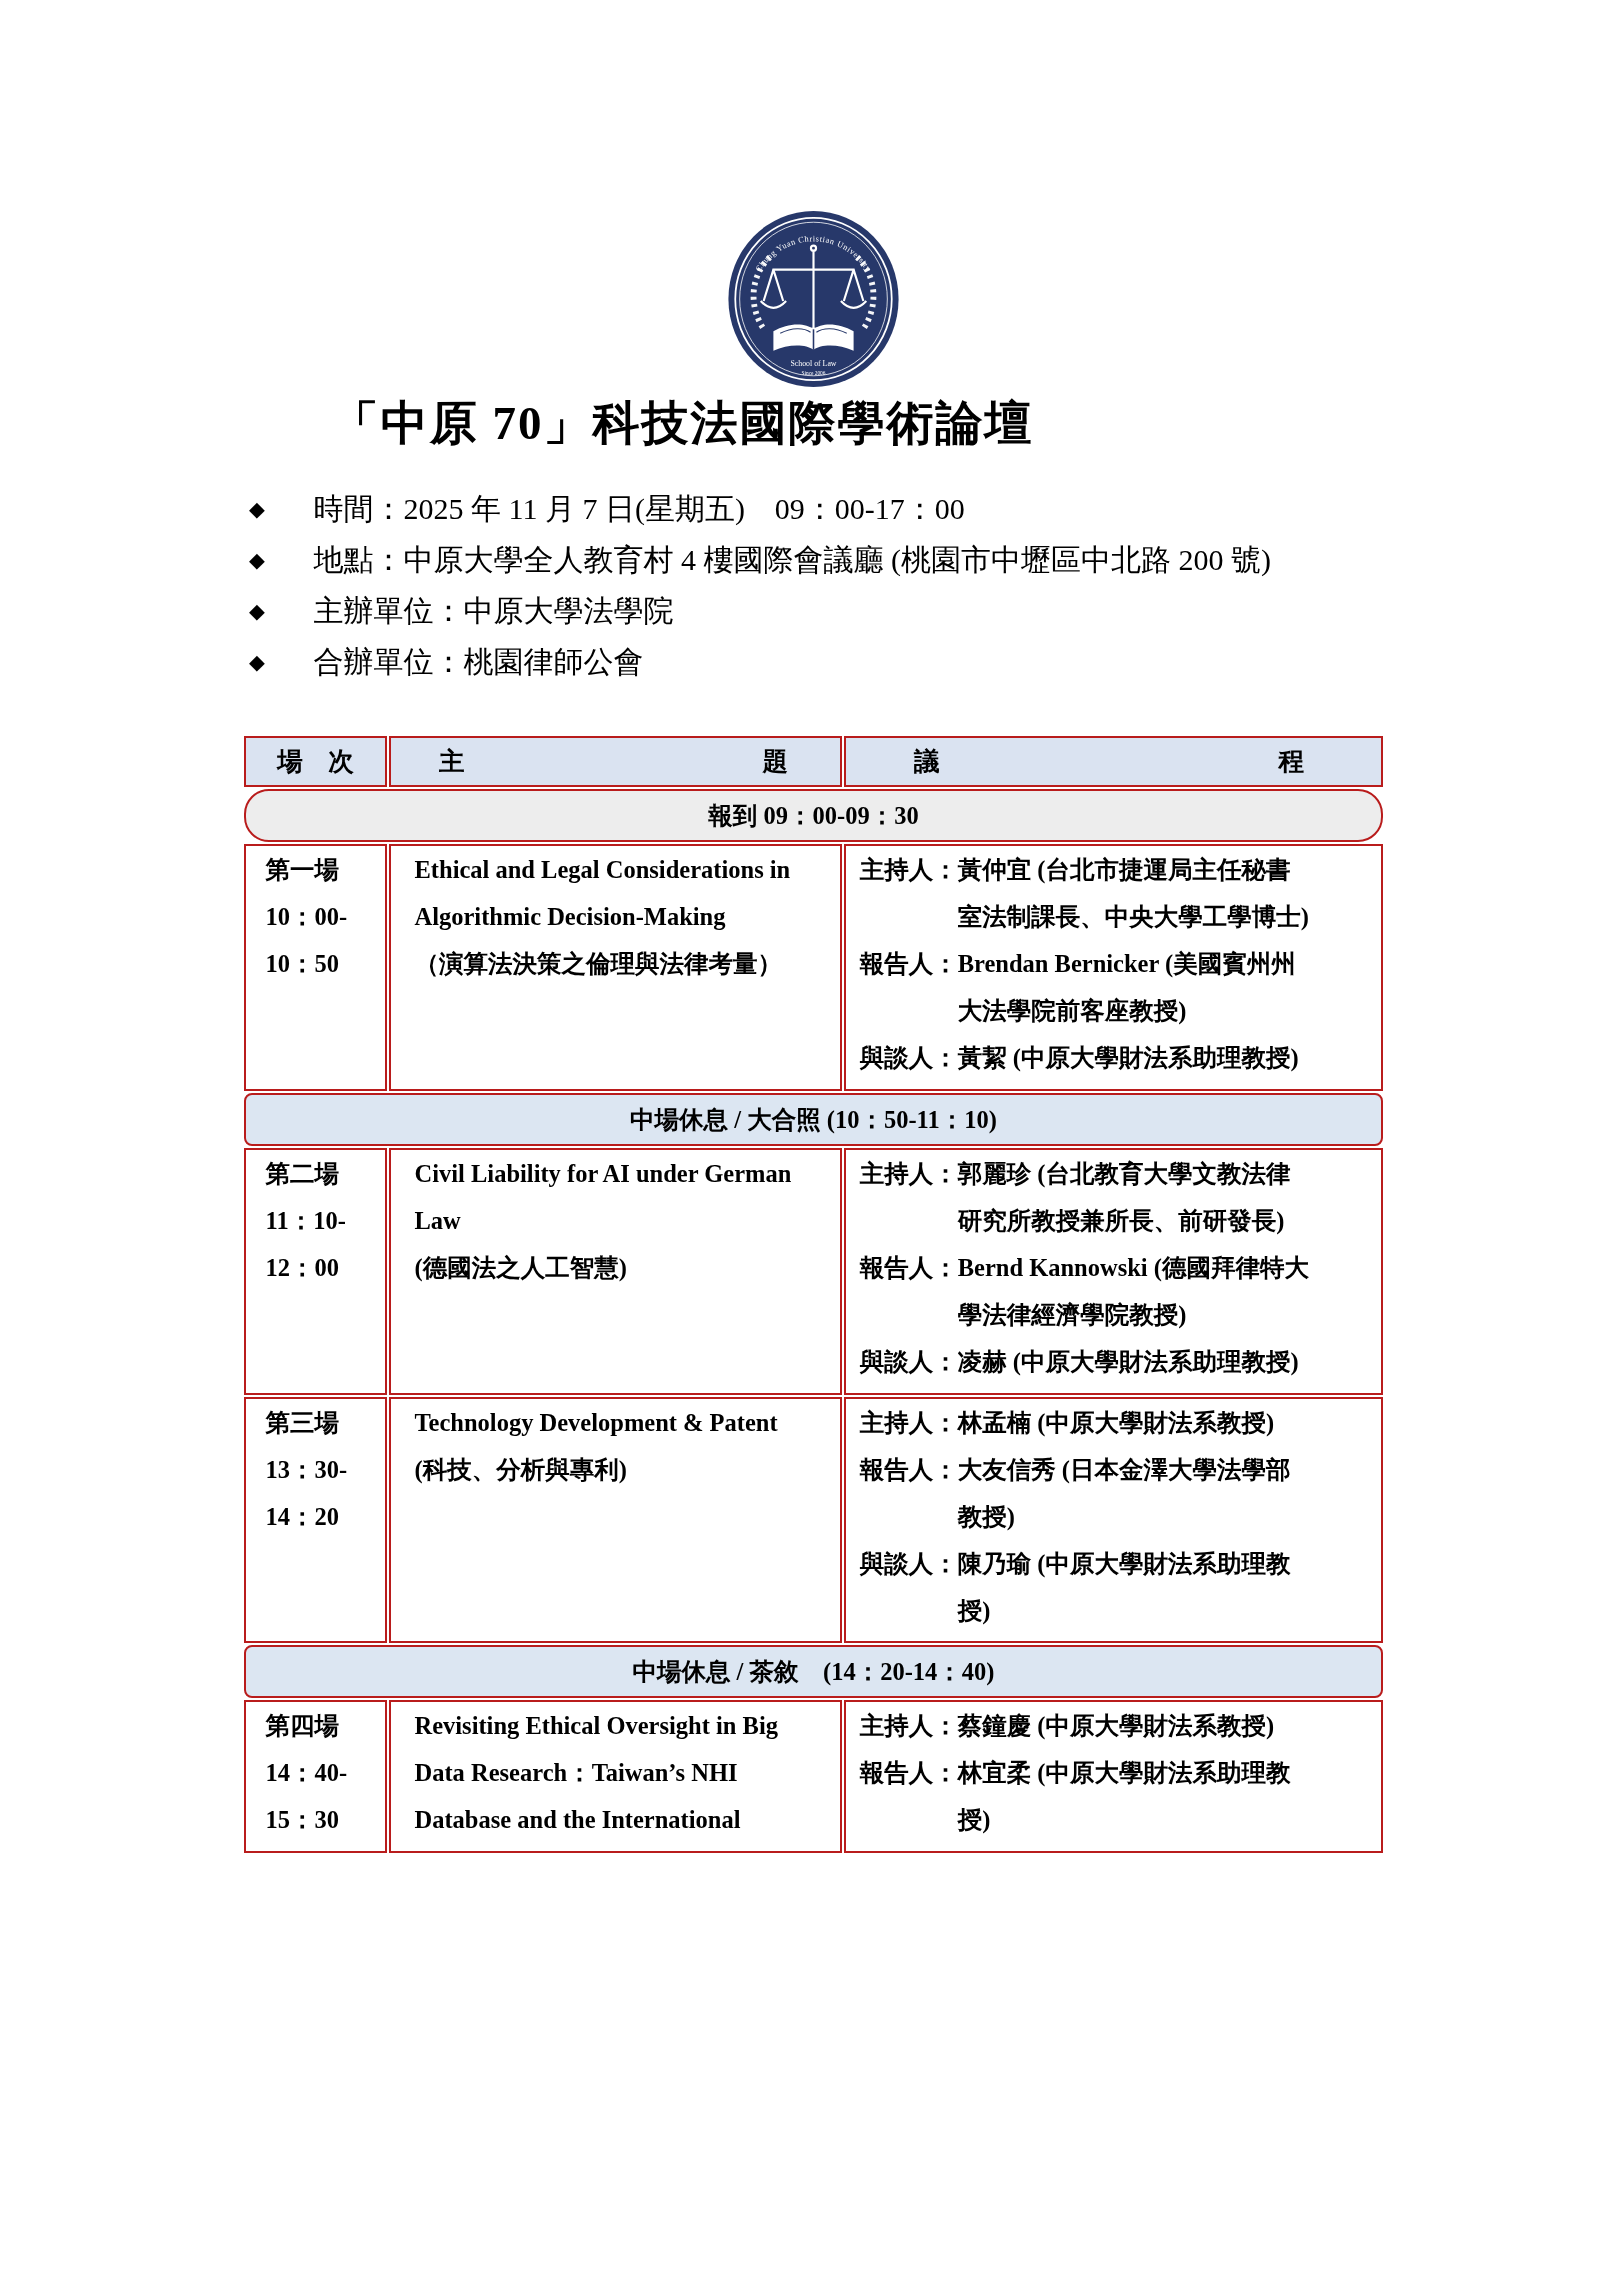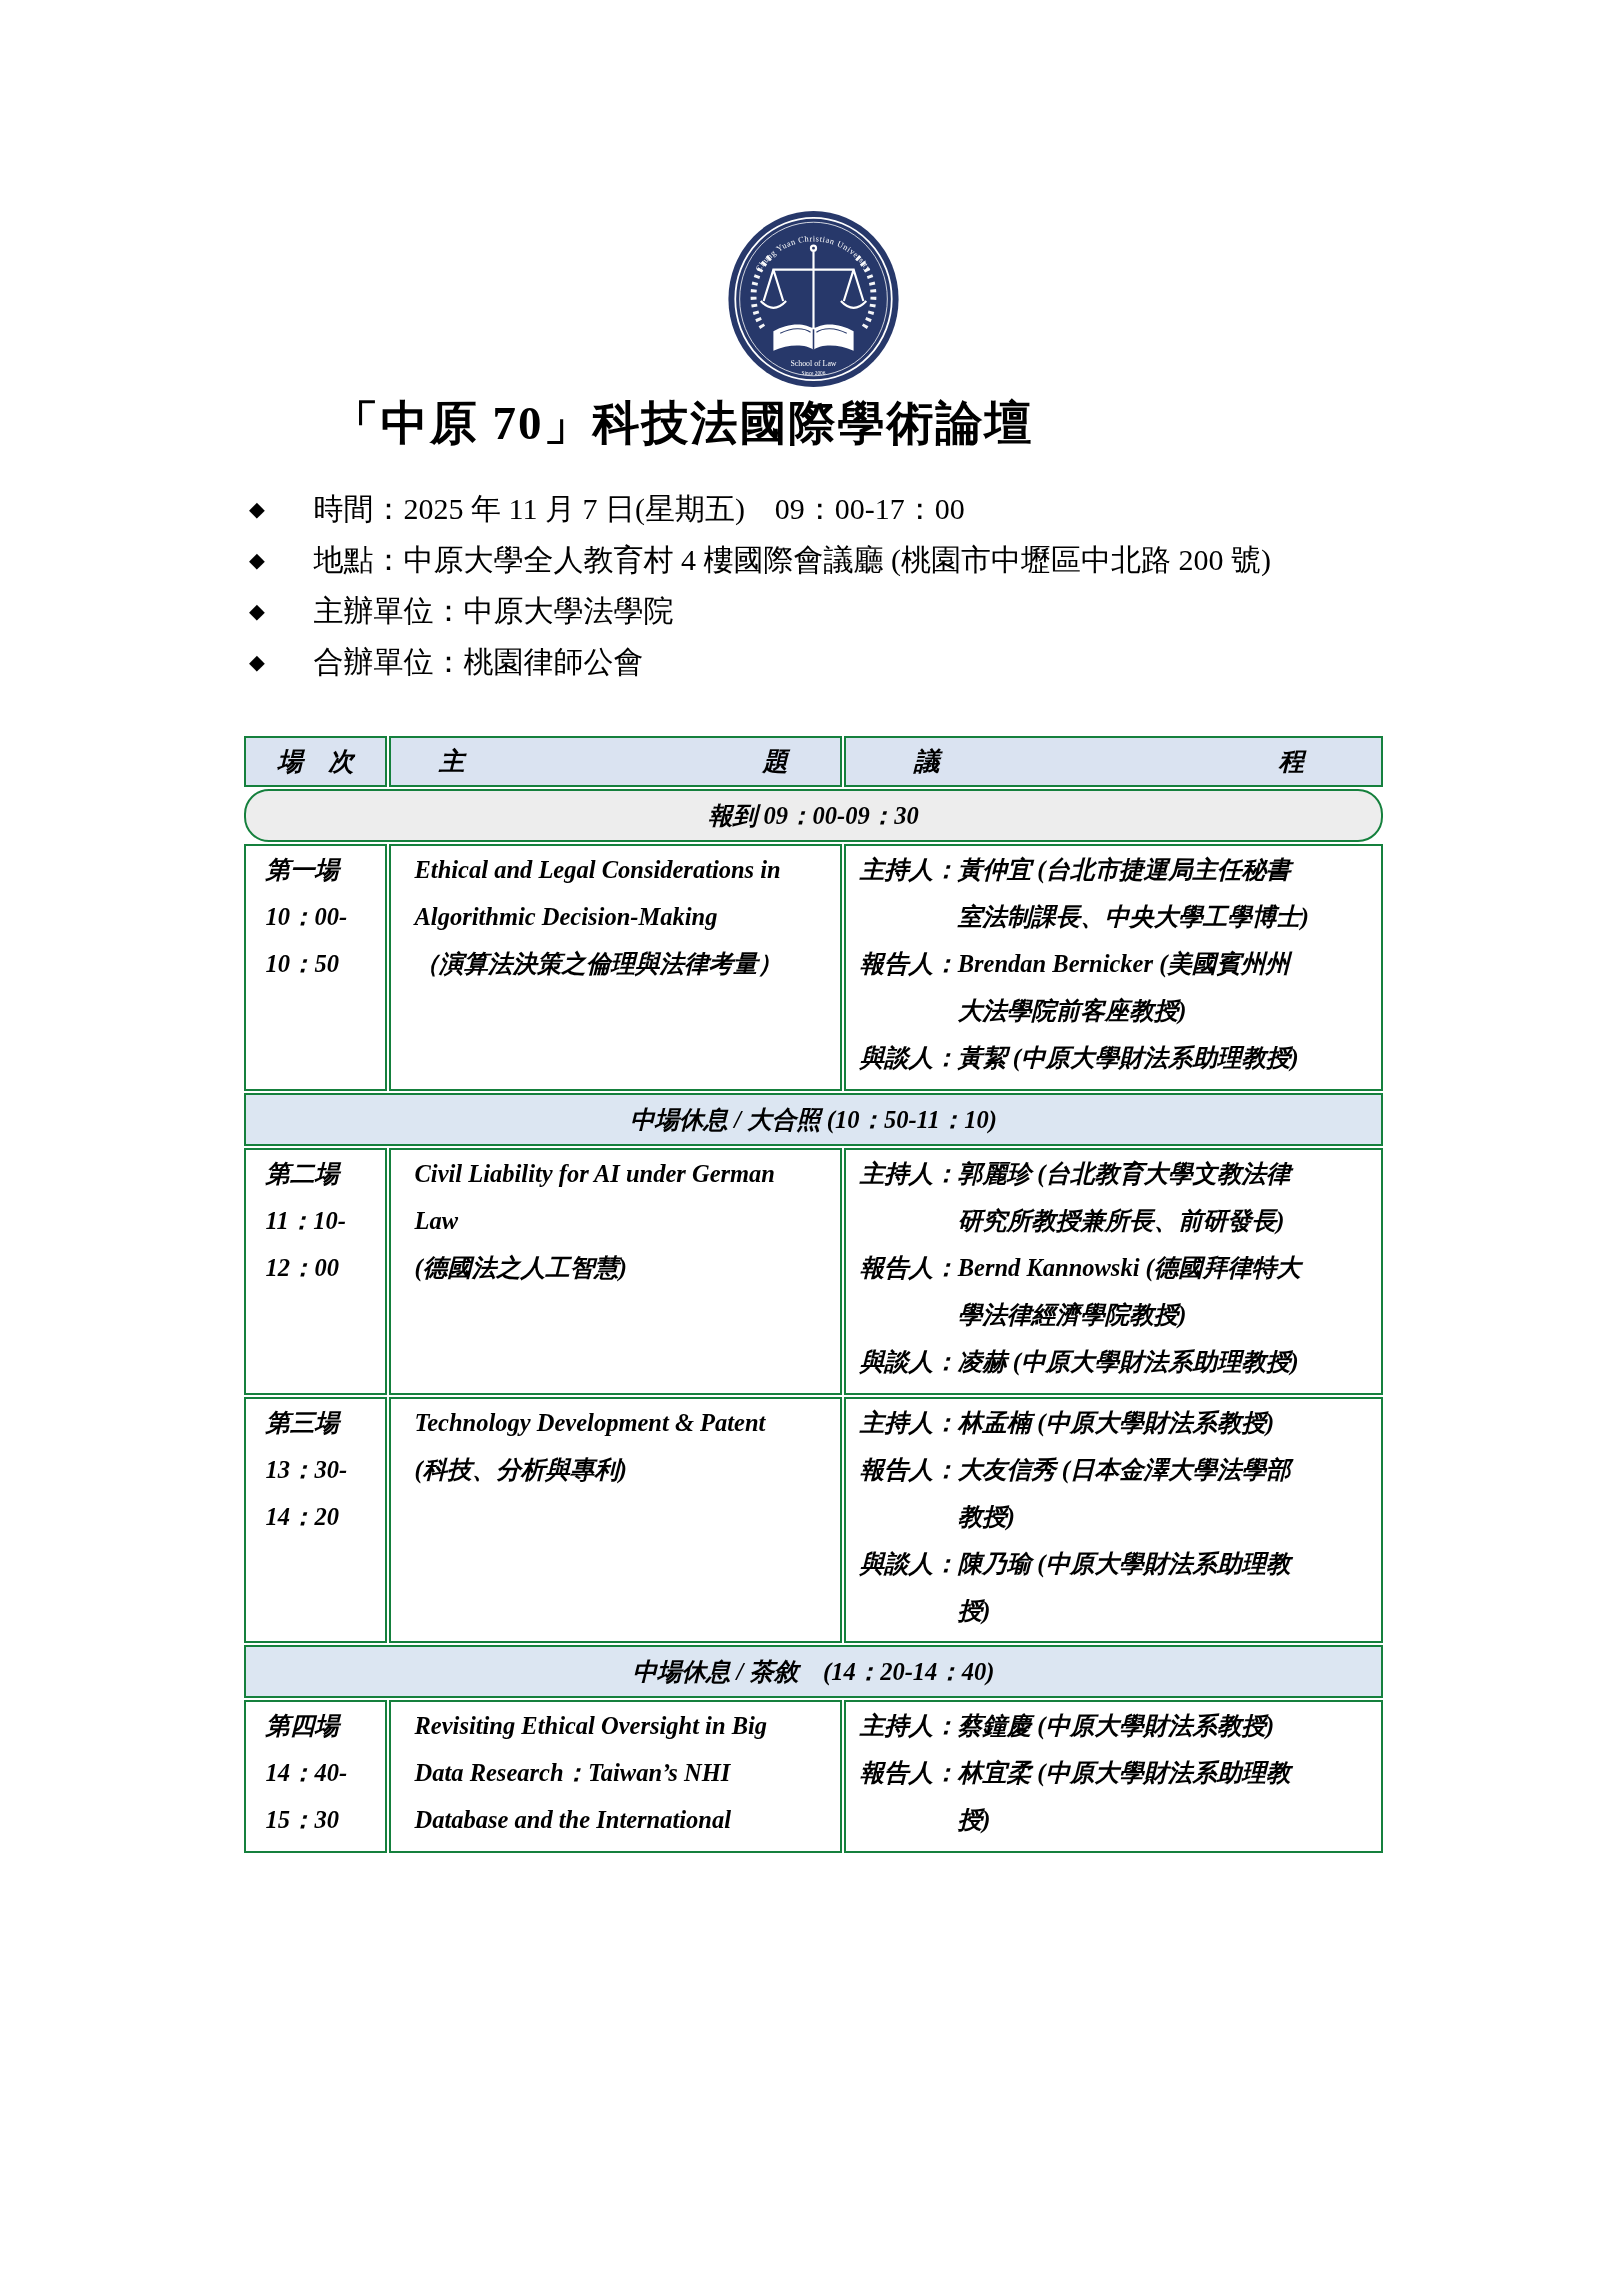--- a/index.html
+++ b/index.html
@@ -28,32 +28,32 @@
     margin-right:39px;flex:0 0 auto;
   }
   .info-text{font-size:30px;white-space:nowrap;}
   
   .sched{
     position:absolute;left:242px;top:734px;
     border-collapse:separate;border-spacing:2.9px;
     table-layout:fixed;width:1135px;
     font-weight:bold;font-size:24.5px;
   }
-  .sched td{border:2px solid #15803d;vertical-align:top;box-sizing:border-box;font-style:italic;}
+  .sched td{border:2px solid #b91c1c;vertical-align:top;box-sizing:border-box;}
   col.c1{width:143px;}
   col.c2{width:453px;}
   col.c3{width:539px;}
   .hdr-cell{background:#dae3f1;height:47px;font-size:25.5px;}
   .c-center{text-align:center;line-height:45px;}
   .spread{display:flex;justify-content:space-between;line-height:45px;}
   .spread-topic{padding:0 51px 0 47px;}
   .spread-agenda{padding:0 76px 0 67px;}
   .banner{height:49px;line-height:47px;text-align:center;white-space:nowrap;}
   .banner.gray{background:#ededed;border-radius:25px;}
-  .banner.blue{background:#dce6f2;}
+  .banner.blue{background:#dce6f2;border-radius:8px;}
   .cell-time{padding:0 3.9px 7.8px 19.6px;line-height:47px;}
   .cell-topic{padding:0 7.8px 7.8px 23.5px;line-height:47px;}
   .cell-agenda{padding:0 3.9px 7.8px 13.7px;line-height:47px;}
   .cell-time div,.cell-topic div,.cell-agenda div{white-space:nowrap;}
   .ind{margin-left:98px;}
 </style>
 </head>
 <body>
 
 <div class="page">

